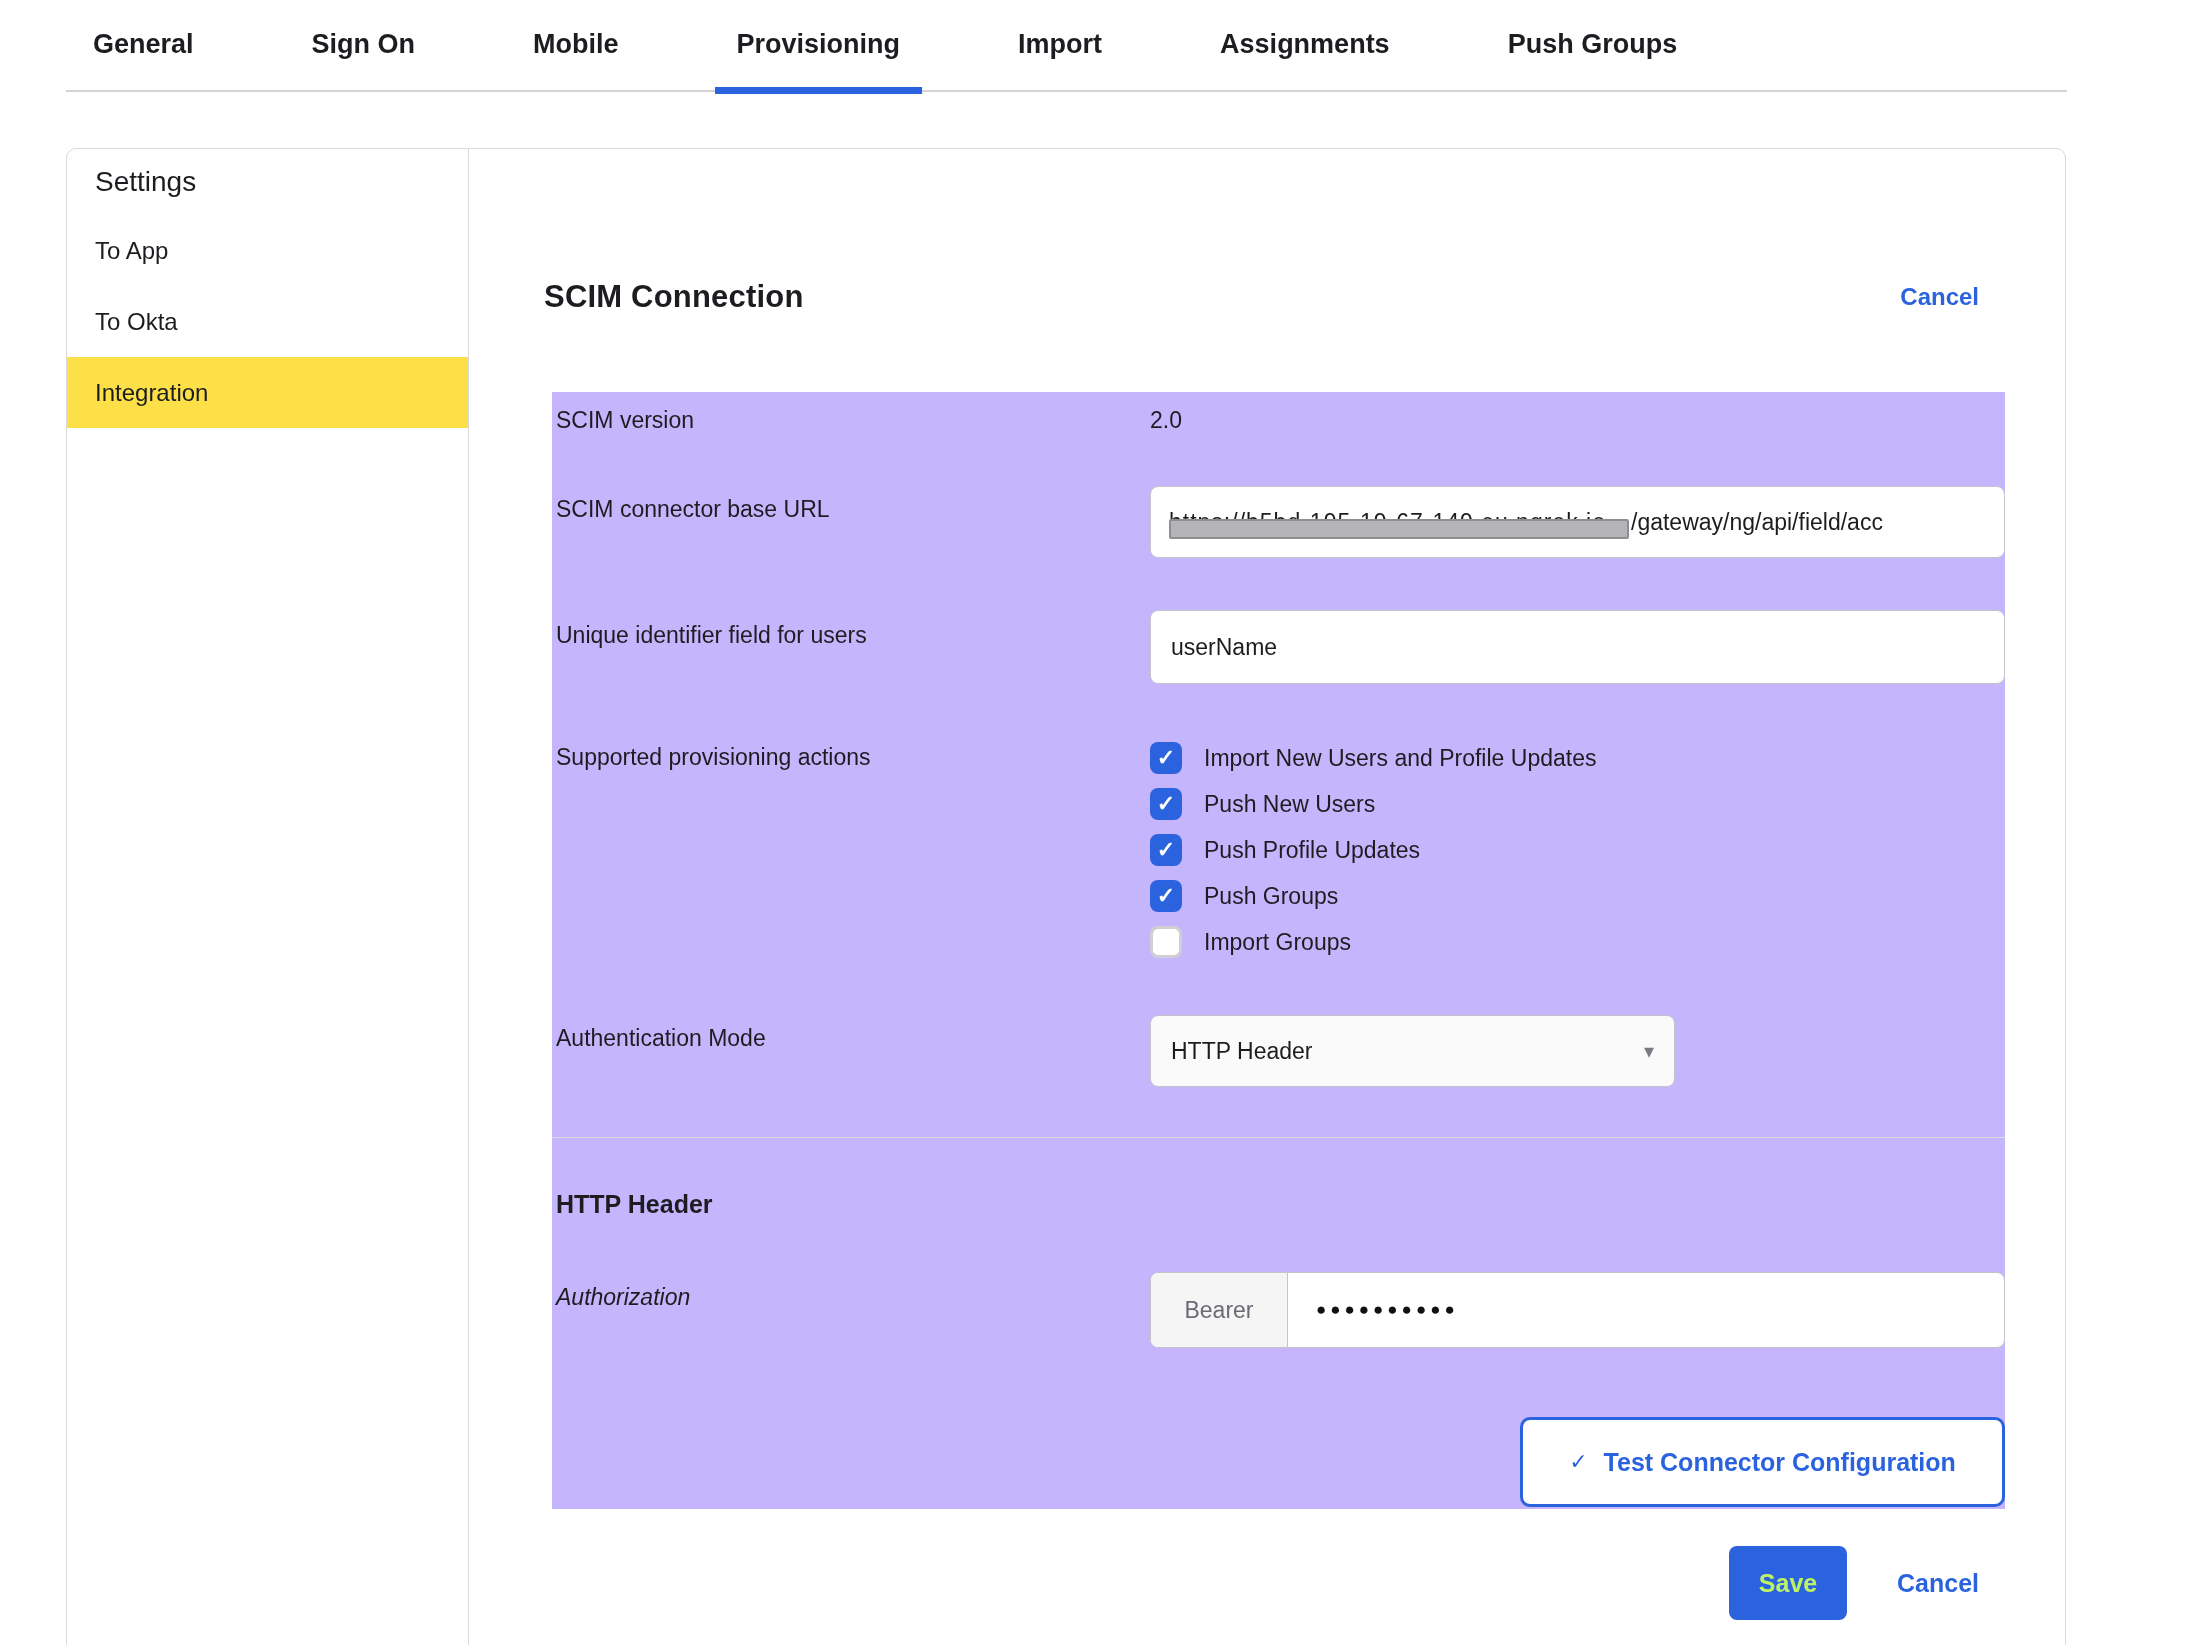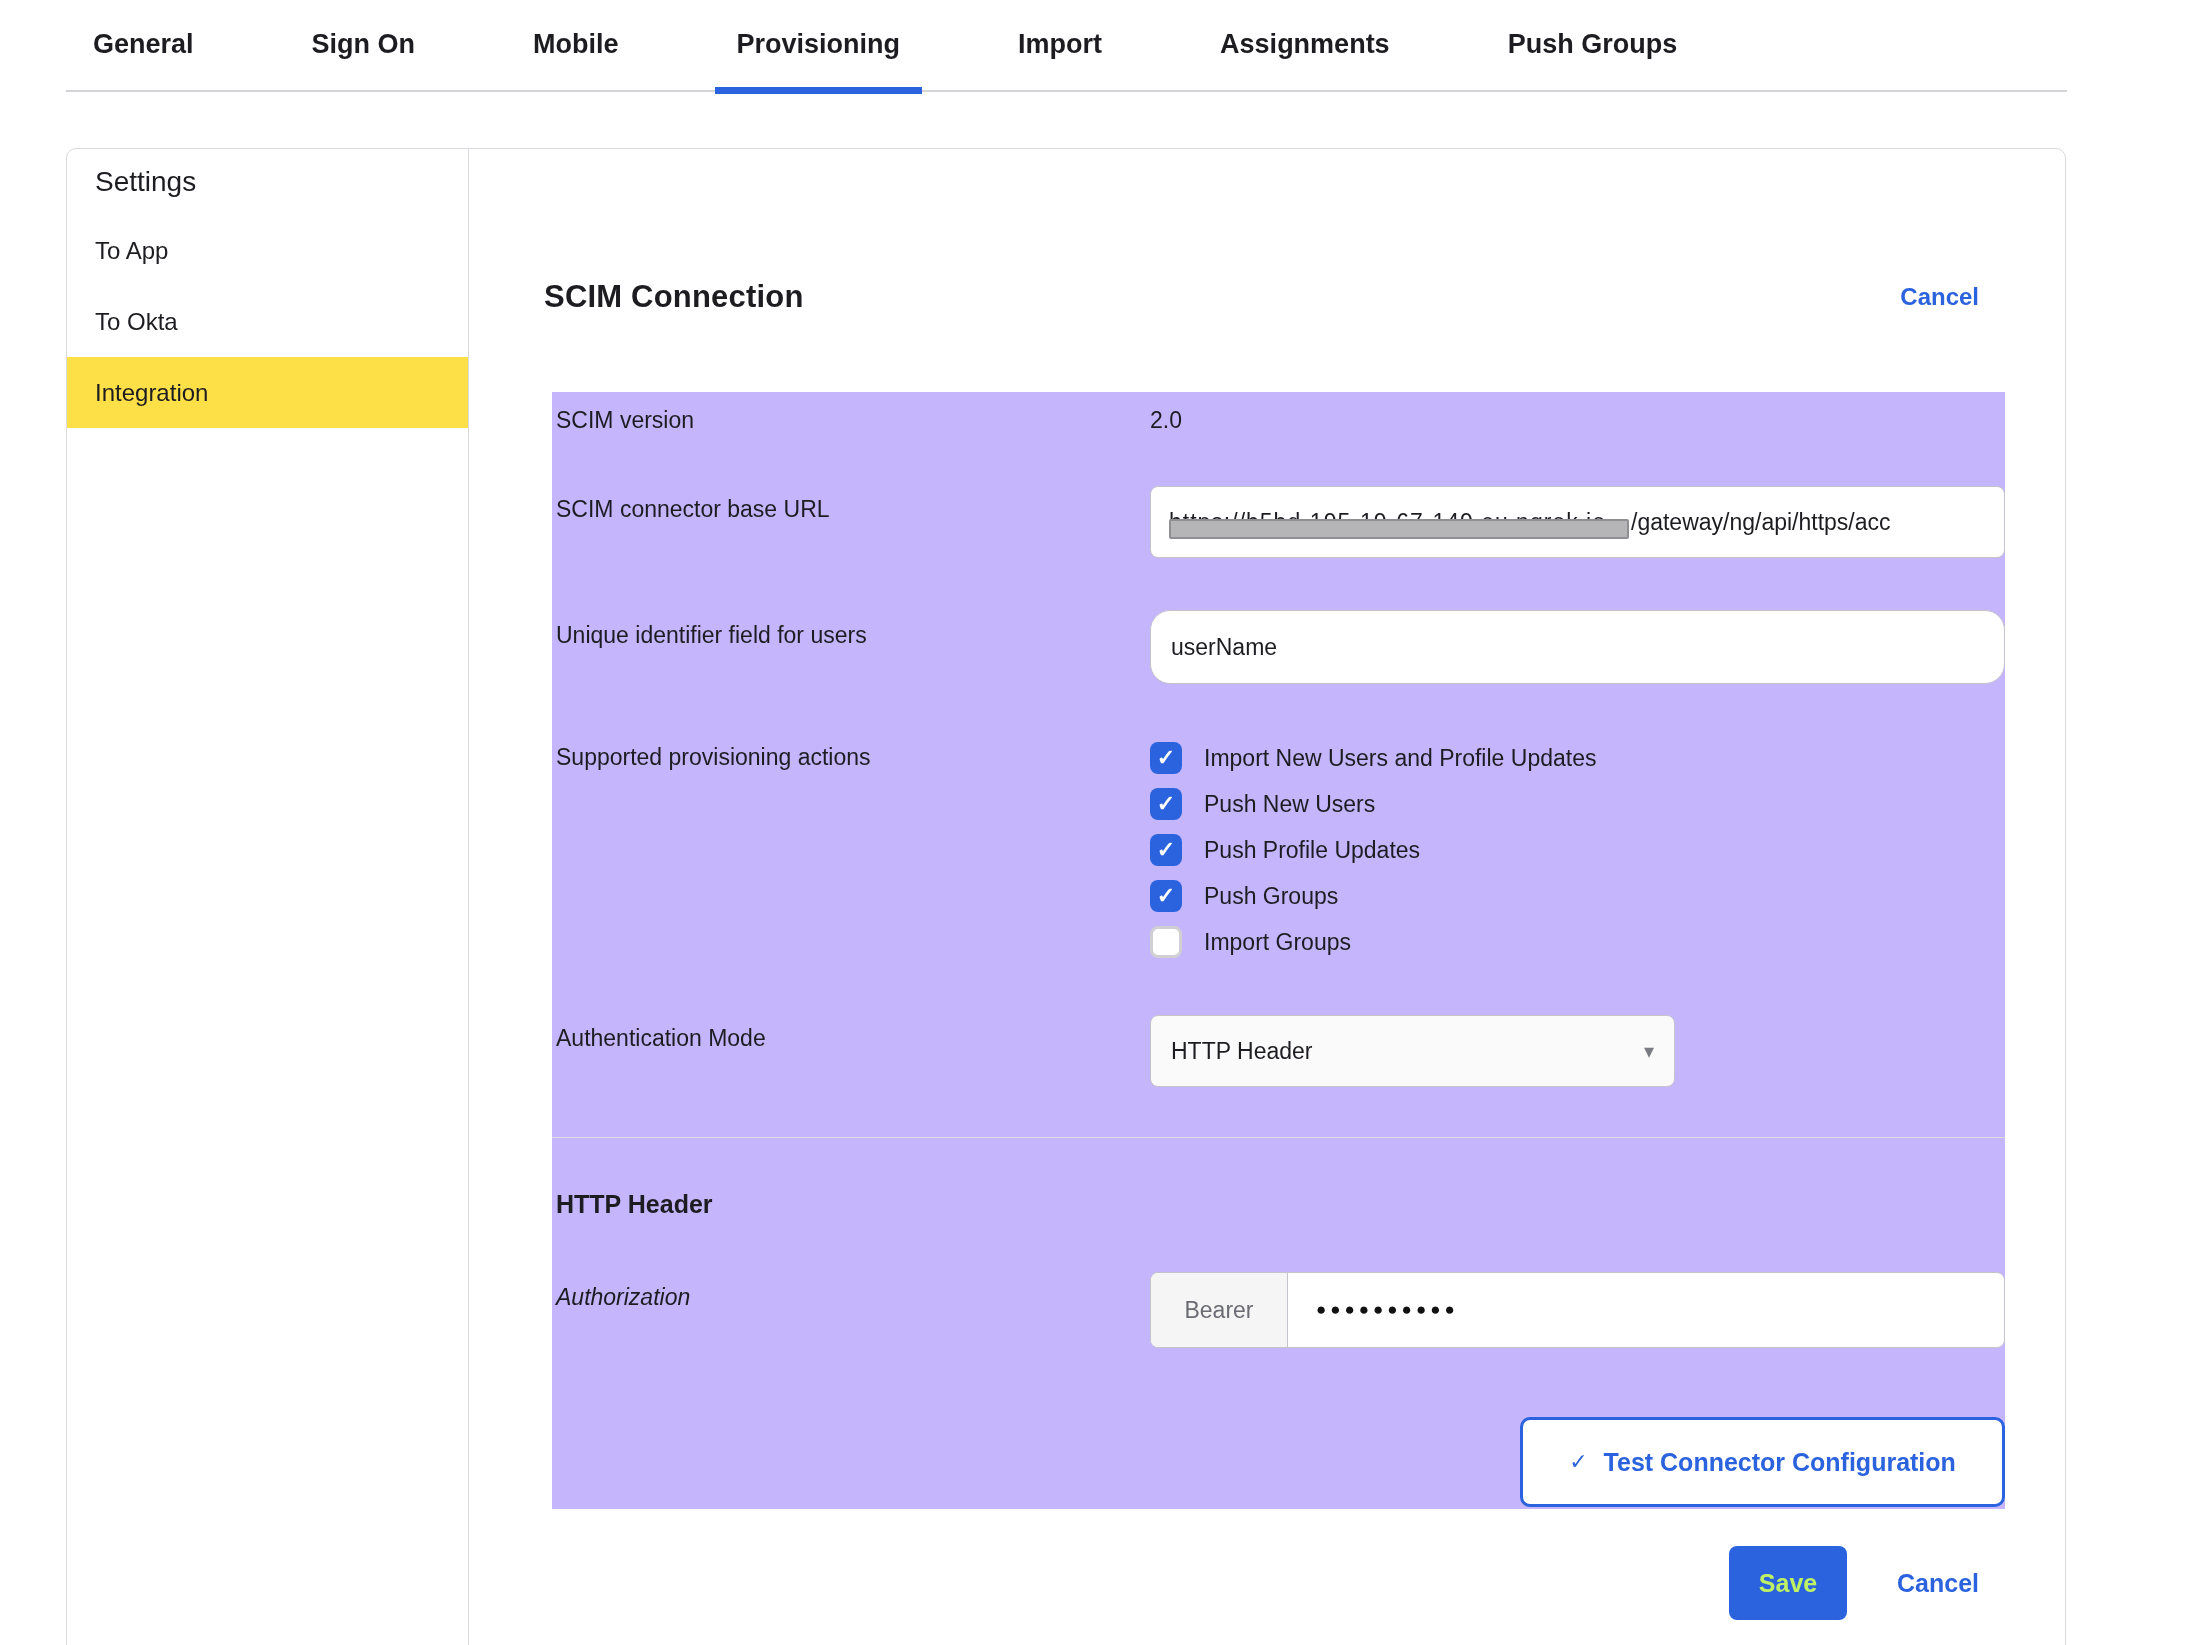--- a/index.html
+++ b/index.html
@@ -51,21 +51,21 @@
   .url-redacted { position:relative; display:inline-block; width:462px; overflow:hidden;
                   flex-shrink:0; height:34px; line-height:34px; }
   .url-redacted .clipped { white-space:nowrap; letter-spacing:1px; }
   .redact-bar { position:absolute; left:0; right:2px; top:14px; height:20px;
                 background:#b5b5b8; border:2px solid #8f8f93; border-radius:2px; }
   .url-suffix { flex-shrink:0; }
 
   .row-unique { margin-top:52px; }
   .row-unique .label { padding-top:12px; }
   .row-unique input { width:100%; height:74px; background:#fff; border:1px solid #c4c4ca;
-                border-radius:20px; padding:0 20px; font-size:23px;
+                border-radius:8px; padding:0 20px; font-size:23px;
                 font-family:"Liberation Sans",sans-serif; color:#1d1d21; }
 
   .row-actions { margin-top:58px; }
   .row-actions .label { padding-top:2px; }
   .cb-list { display:flex; flex-direction:column; gap:14px; }
   .cb-row { display:flex; align-items:center; cursor:pointer; }
   .cb { width:32px; height:32px; border-radius:8px; border:3px solid #cfcfd4; background:#fff;
         display:flex; align-items:center; justify-content:center; flex-shrink:0; }
   .cb.checked { border:none; background:#2b63de; }
   .cb .tick { display:none; color:#fff; font-size:22px; font-weight:bold; line-height:1; }
@@ -143,21 +143,21 @@
         </div>
 
         <div class="row row-url">
           <div class="label">SCIM connector base URL</div>
           <div class="control">
             <div class="text-input" role="textbox">
               <span class="url-redacted">
                 <span class="clipped">https://b5bd-195-19-67-149.eu.ngrok.io</span>
                 <span class="redact-bar"></span>
               </span>
-              <span class="url-suffix">/gateway/ng/api/https/acc</span>
+              <span class="url-suffix">/gateway/ng/api/field/acc</span>
             </div>
           </div>
         </div>
 
         <div class="row row-unique">
           <div class="label">Unique identifier field for users</div>
           <div class="control">
             <input type="text" value="userName" style="">
           </div>
         </div>

